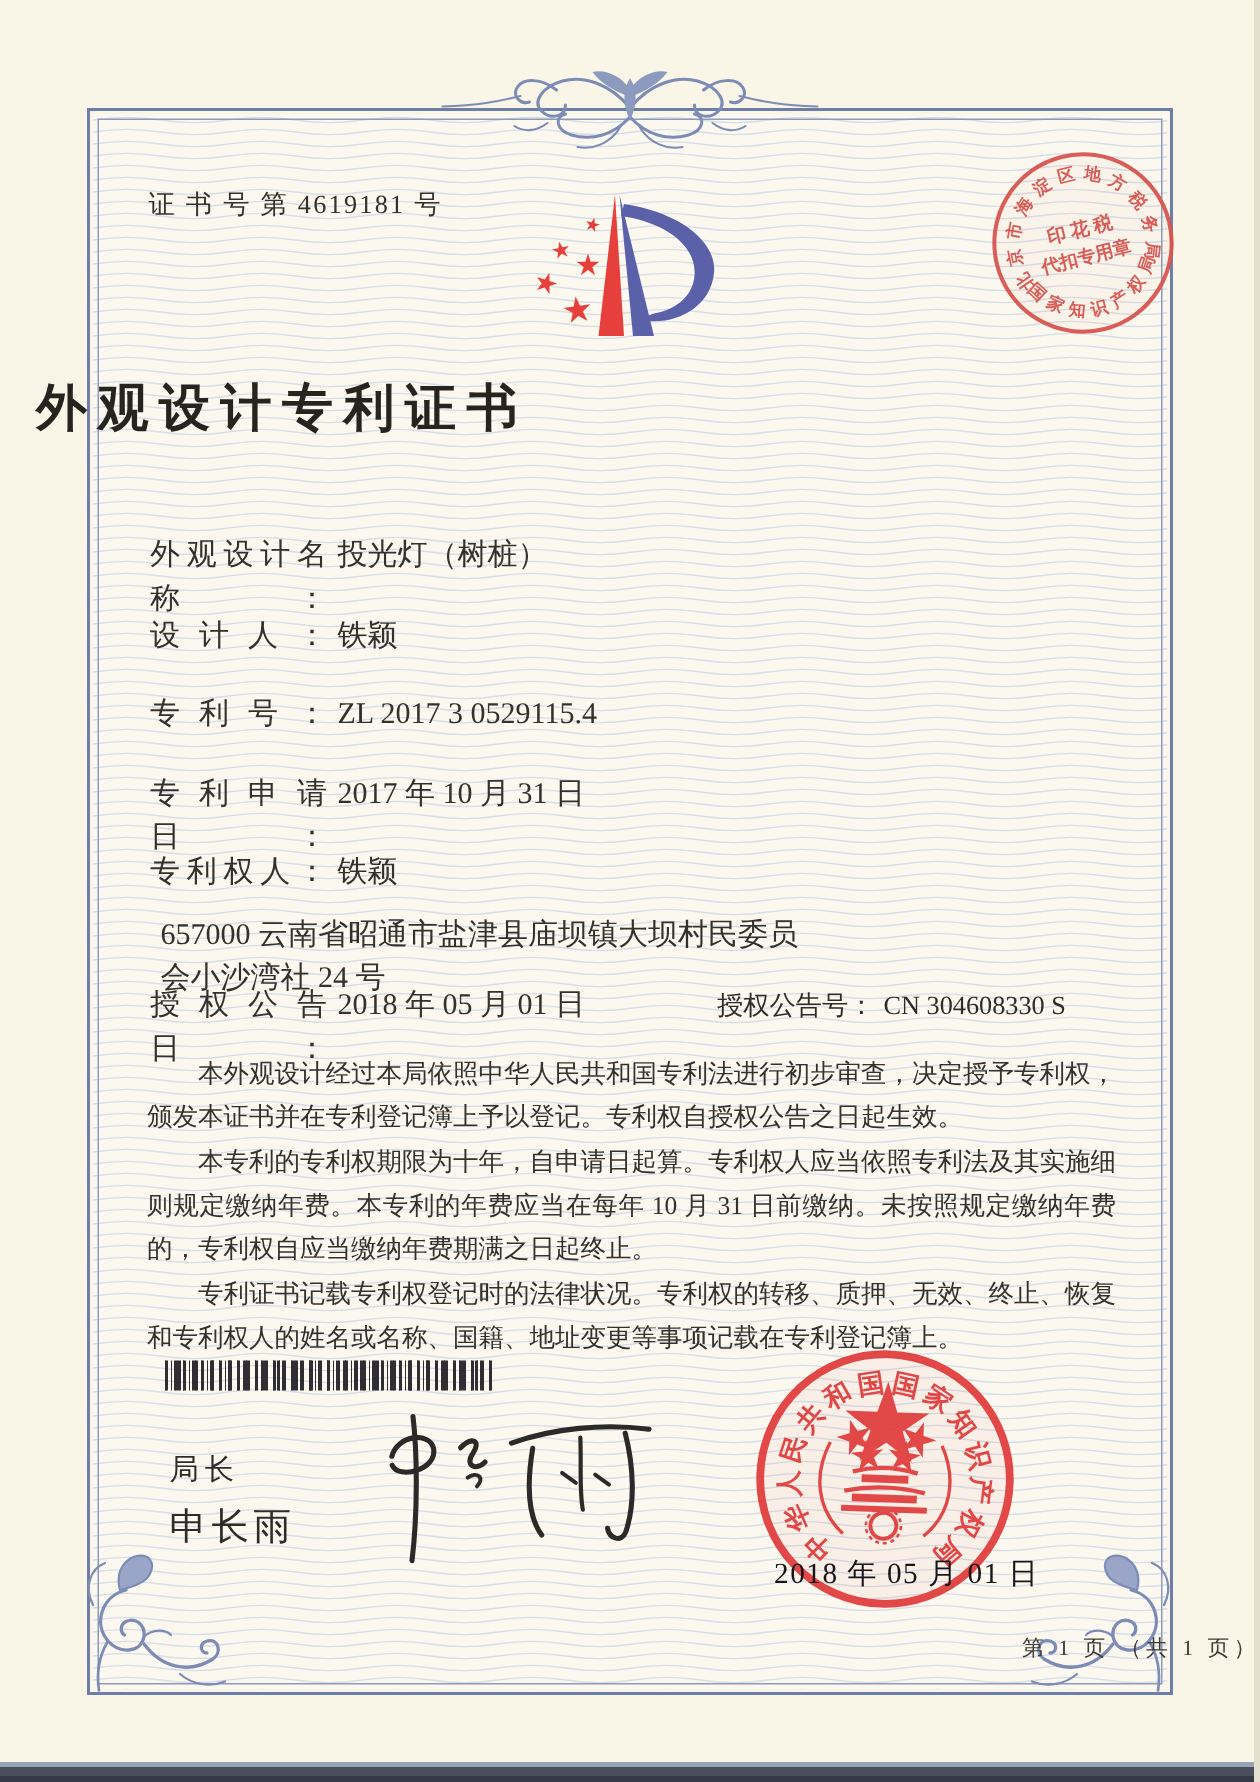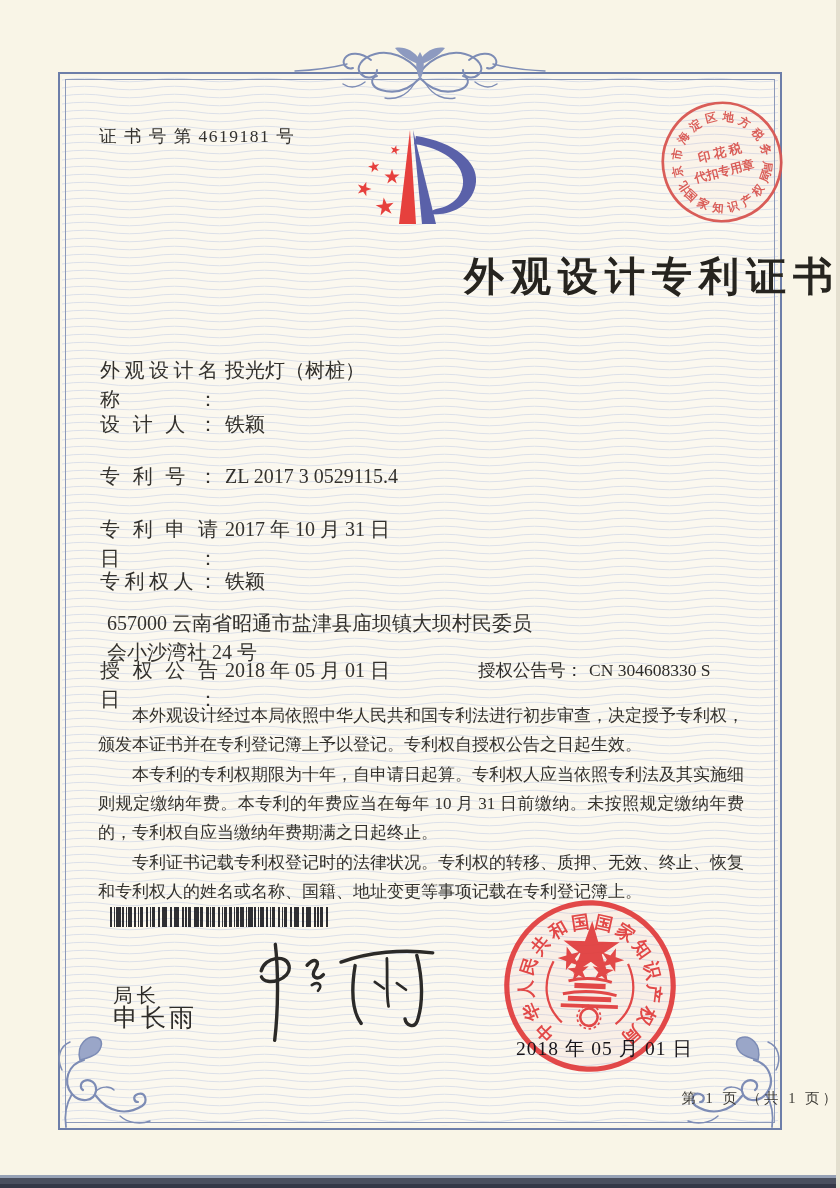--- a/index.html
+++ b/index.html
@@ -17,41 +17,41 @@
   }
   .border-inner{
     left:65px;top:79px;width:708px;height:1042px;
     border:1px solid #8d9ab9; z-index:2;
   }
   .guilloche{left:62px;top:76px;z-index:1;}
   .cert-no{
     left:99px;top:124px;font-size:17.5px;letter-spacing:1.5px;z-index:4;color:#33312d;
   }
   .title{
-    left:0;right:0;top:249px;text-align:right;
-    font-size:40px;font-weight:700;letter-spacing:7px;color:#26241f;z-index:4;margin-left:24px;
+    left:0;right:0;top:249px;text-align:left;
+    font-size:34px;font-weight:700;letter-spacing:7px;color:#26241f;z-index:4;margin-left:24px;
   }
   .field-row{left:100px;z-index:4;display:flex;font-size:20px;line-height:29px;}
   .field-label{width:118px;text-align-last:justify;text-align:justify;flex:none;color:#33312d;}
   .field-value{margin-left:7px;color:#33312d;}
   .field-value.wrap{max-width:438px;}
   .grant-no-pair{left:478px;top:656px;z-index:4;display:flex;font-size:17.5px;line-height:29px;}
   .paragraphs{
     left:97px;top:700px;width:648px;z-index:4;
     font-size:17px;line-height:29px;text-align:justify;color:#33312d;
   }
   .paragraphs p{margin:1px;text-indent:2em;}
   .barcode{
     left:110px;top:907px;width:218px;height:20px;z-index:4;opacity:.88;
     background-image:
       repeating-linear-gradient(90deg,#14141a 0 2px,transparent 2px 6px),
       repeating-linear-gradient(90deg,#14141a 0 1px,transparent 1px 4px),
       repeating-linear-gradient(90deg,transparent 0 9px,#14141a 9px 11px);
   }
-  .director-title{left:113px;top:966px;font-size:19.5px;letter-spacing:4px;z-index:4;margin-top:16px;}
+  .director-title{left:113px;top:966px;font-size:19.5px;letter-spacing:4px;z-index:4;}
   .director-name{left:113px;top:1001px;font-size:25px;letter-spacing:3px;z-index:4;}
   .signature{left:238px;top:936px;z-index:4;transform:rotate(-2deg);}
   .seal{left:499px;top:895px;z-index:3;opacity:.92;}
   .tax-stamp{left:646px;top:86px;z-index:3;opacity:.95;}
   .seal-date{left:516px;top:1035px;font-size:19.5px;letter-spacing:1px;color:#17151a;z-index:5;}
   .footer{left:0;right:0;top:1089px;text-align:right;font-size:14.5px;letter-spacing:3px;color:#3c3a35;z-index:4;}
   .logo{left:350px;top:120px;z-index:4;}
   .ornament-top{left:293px;top:38px;z-index:3;}
   .corner-bl{left:50px;top:1030px;z-index:3;}
   .corner-br{left:683px;top:1030px;z-index:3;transform:scaleX(-1);}

